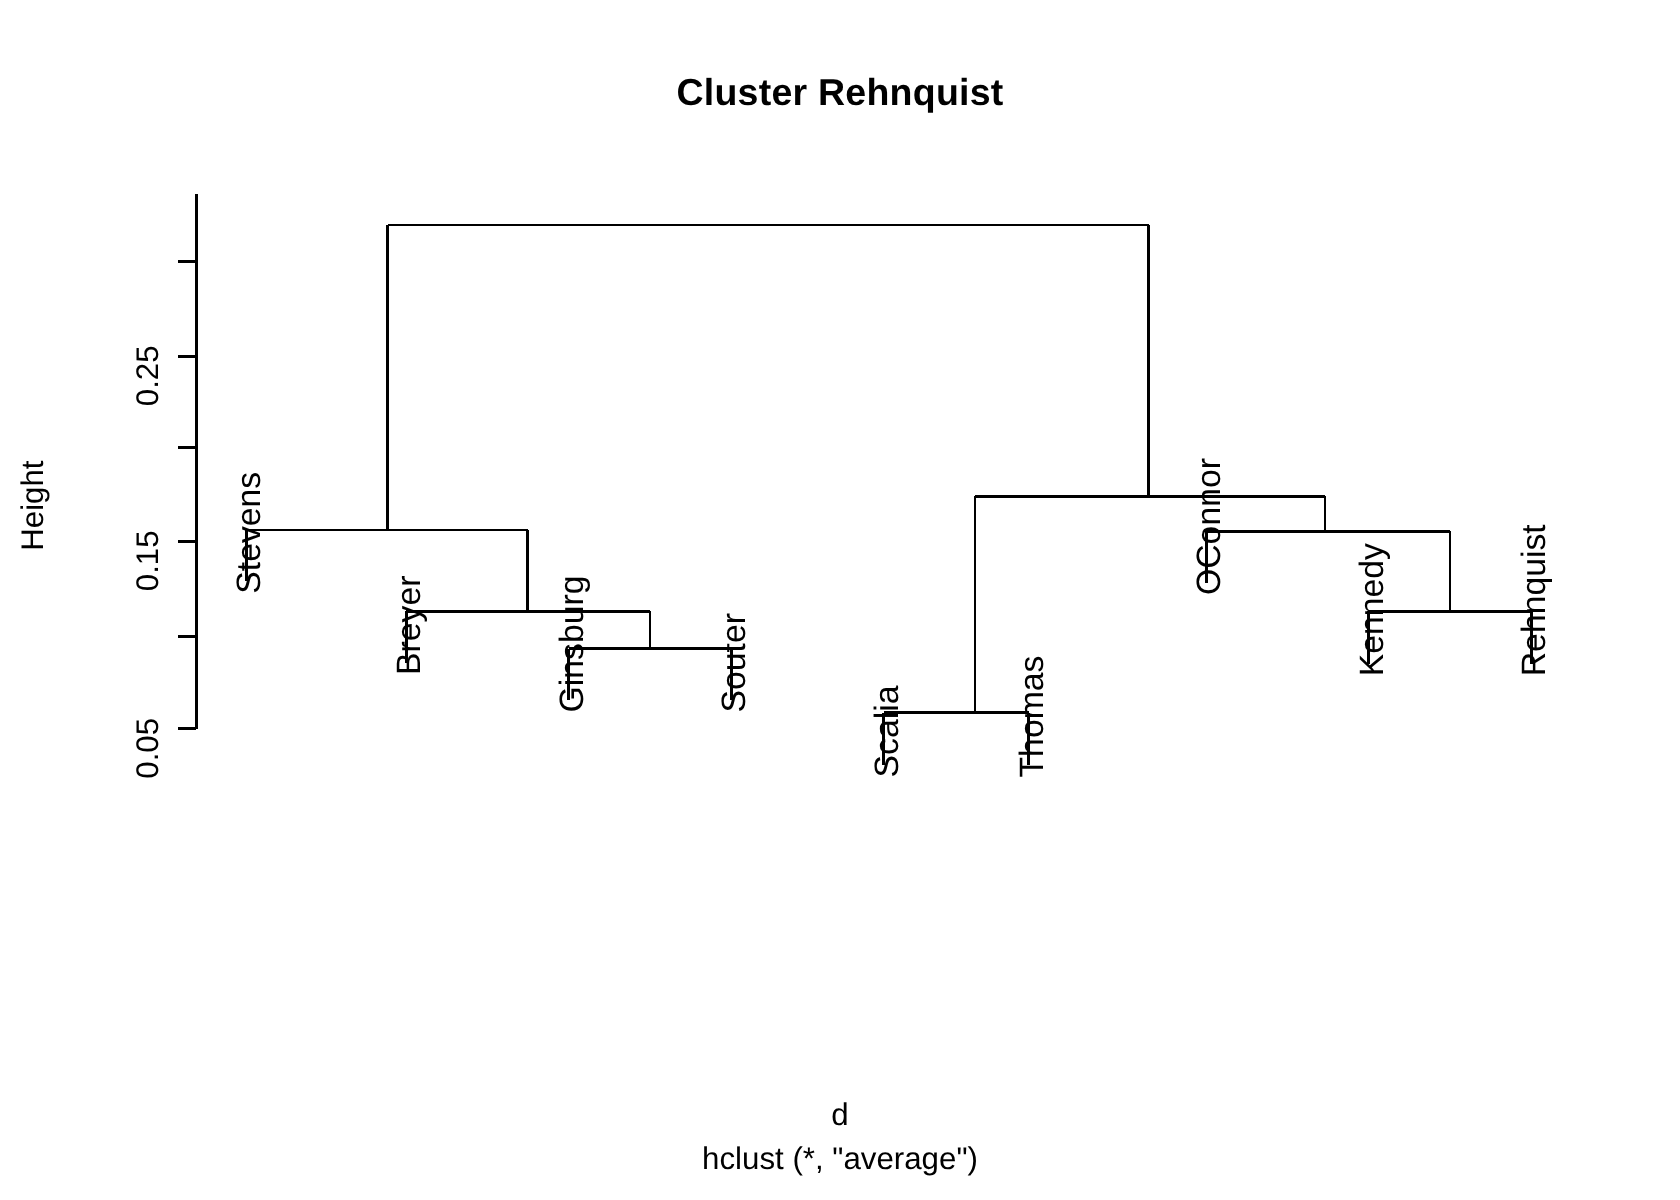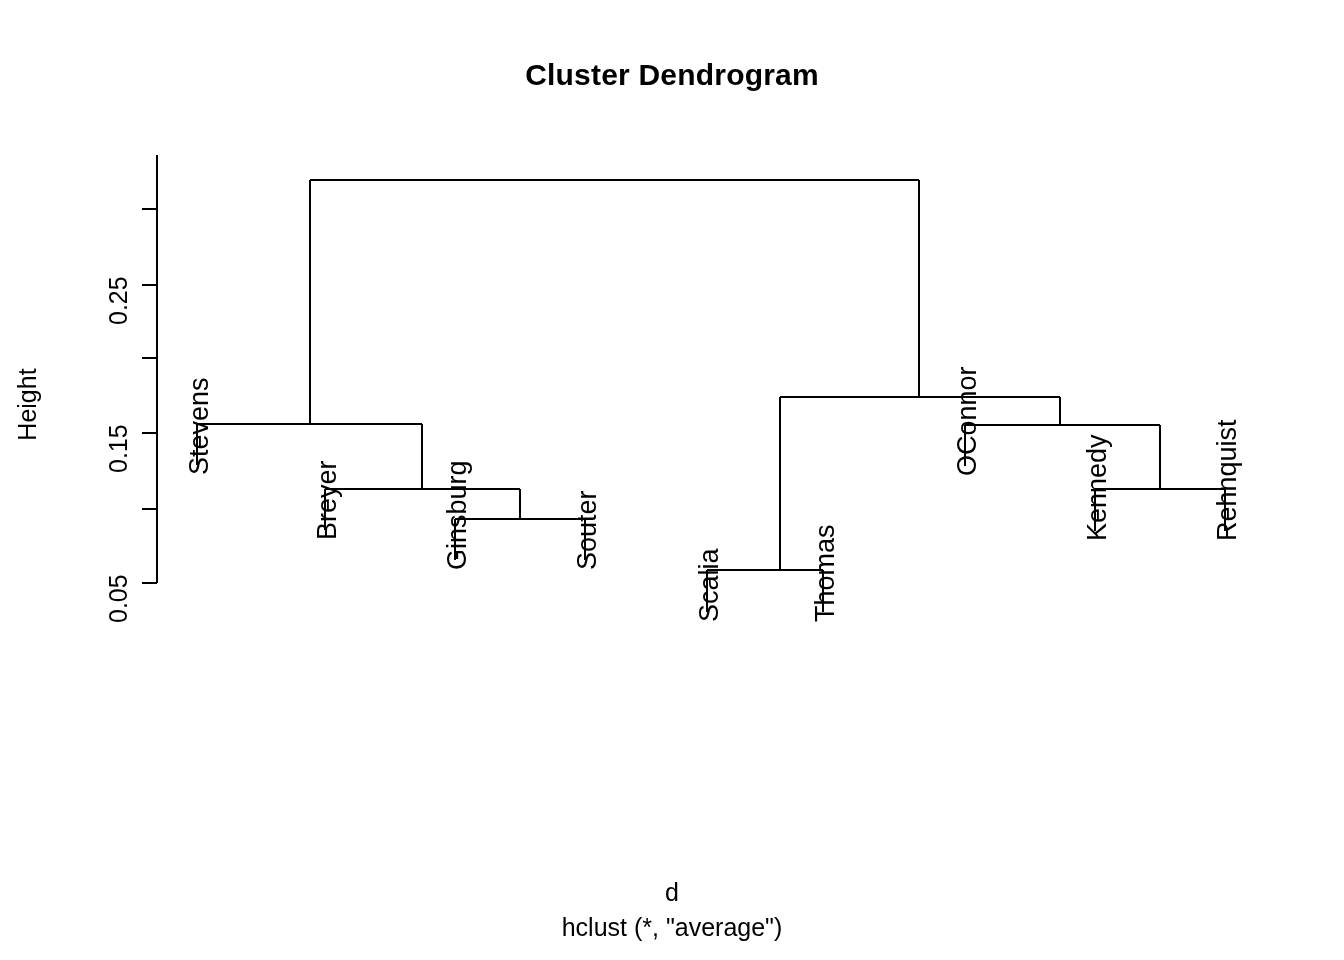--- a/index.html
+++ b/index.html
@@ -70,21 +70,21 @@
     stroke-width: 2.2;
     fill: none;
     shape-rendering: crispEdges;
   }
 </style>
 </head>
 <body>
 
 <div id="page">
 
-  <div id="plot-title">Cluster Dendrogram</div>
+  <div id="plot-title">Cluster Rehnquist</div>
 
   <div id="y-axis-title">Height</div>
 
   <svg class="plot-svg" width="1344" height="960">
     <g id="axis-group">
         <line x1="157" y1="155" x2="157" y2="583" class="axis-line"></line>
         <line x1="142" y1="209" x2="157" y2="209" class="tick-mark"></line>
         <line x1="142" y1="285" x2="157" y2="285" class="tick-mark"></line>
         <line x1="142" y1="358" x2="157" y2="358" class="tick-mark"></line>
         <line x1="142" y1="433" x2="157" y2="433" class="tick-mark"></line>

